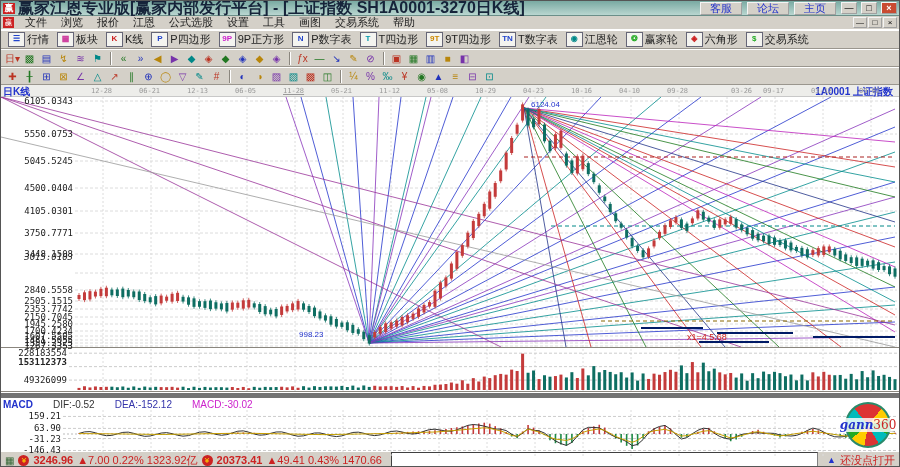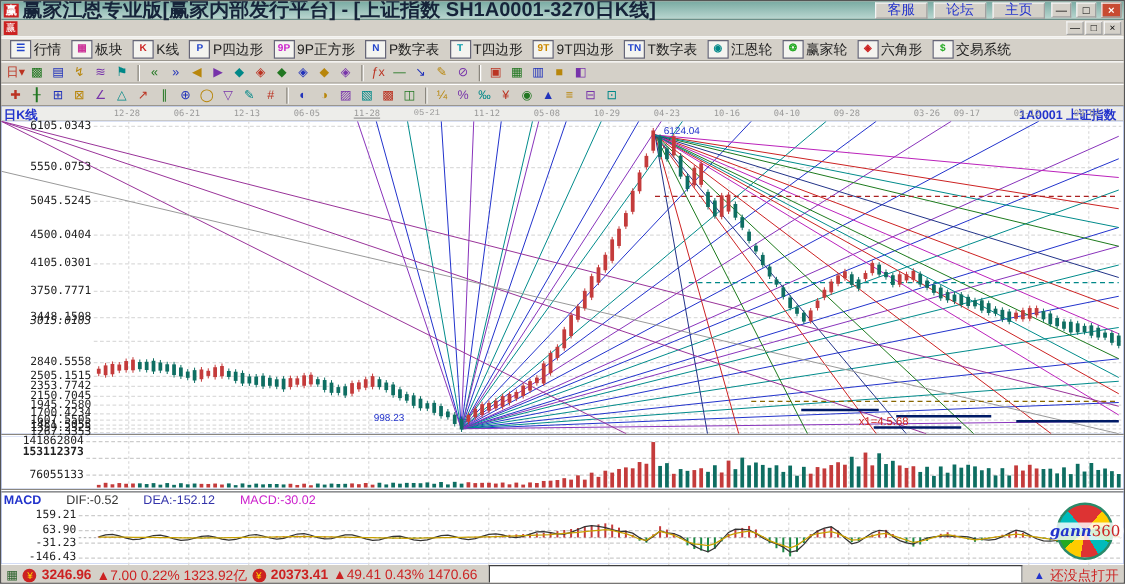--- a/index.html
+++ b/index.html
@@ -17,34 +17,34 @@
   .menu-logo{width:11px;height:11px;background:#c22;color:#fff;font-size:8px;line-height:11px;text-align:center;margin-right:4px}
   .menu-item{padding:0 7px;cursor:default}
   .menu-spacer{flex:1}
   .mdi-btn{width:14px;height:11px;border:1px outset #f4f4f4;background:#d4d0c8;font-size:8px;line-height:9px;text-align:center;padding:0;margin-left:1px;font-family:inherit}
   .toolbar{display:flex;align-items:center;background:#d4d0c8;border-top:1px solid #fff;border-bottom:1px solid #9a968e;box-sizing:border-box;padding:0 3px;white-space:nowrap}
   #tb1{height:19px}#tb2{height:18px}#tb3{height:18px}
   .t1btn{display:inline-flex;align-items:center;gap:2px;padding:0 4px;height:16px;cursor:default}
   .t1icon{min-width:13px;height:13px;border:1px solid #667;background:#f4f4f0;font-size:8px;line-height:12px;text-align:center;font-weight:bold;padding:0 1px}
   .ibtn{display:inline-block;width:17px;height:15px;font-size:10px;line-height:15px;text-align:center;cursor:default}
   .tsep{display:inline-block;width:1px;height:13px;background:#8a867e;box-shadow:1px 0 0 #fff;margin:0 4px}
-  .chartwrap{position:relative;background:#1d4ed8}
+  .chartwrap{position:relative;background:#701a75}
   .daterow{position:relative;height:12px;background:#ededea;border-bottom:1px solid #c8c8c8;box-sizing:border-box}
   .dlabel{position:absolute;top:2px;font-size:7px;color:#999;font-family:"DejaVu Sans Mono",monospace}
   .pane-label{position:absolute;left:2px;top:0;color:#2233cc;font-weight:bold;font-size:10px}
   .symbol-label{position:absolute;right:6px;top:0;color:#2233cc;font-weight:bold;font-size:10px}
   .main-pane{position:relative;height:250px;background:#fff}
   .plabel{position:absolute;left:0;width:72px;text-align:right;font-size:9px;color:#222;font-family:"DejaVu Sans Mono",monospace;line-height:9px}
   .lbl-peak{position:absolute;left:530px;top:3px;color:#2233cc;font-size:8px}
   .lbl-trough{position:absolute;left:298px;top:233px;color:#2233cc;font-size:8px}
   .lbl-x1{position:absolute;left:686px;top:235px;color:#cc2222;font-size:9px}
   .sep{height:2px;background:#d4d0c8;border-top:1px solid #8a867e;border-bottom:1px solid #fff;box-sizing:border-box}
   .vol-pane{position:relative;height:42px;background:#fff}
   .vlabel{position:absolute;left:0;width:66px;text-align:right;font-size:9px;color:#222;font-family:"DejaVu Sans Mono",monospace;line-height:9px}
-  .macd-pane{position:relative;height:58px;background:#fff;border-top:1px solid #737373;box-sizing:border-box}
+  .macd-pane{position:relative;height:58px;background:#fff;border-top:5px solid #737373;box-sizing:border-box}
   .macd-header{height:12px;display:flex;align-items:center;gap:20px;padding-left:2px;font-size:10px}
   .macd-title{color:#2233cc;font-weight:bold}
   .macd-dif{color:#333}.macd-dea{color:#3333aa}.macd-macd{color:#cc22cc}
   .macd-plot{position:relative;height:46px}
   .mlabel{position:absolute;left:0;width:60px;text-align:right;font-size:9px;color:#222;font-family:"DejaVu Sans Mono",monospace;line-height:9px}
   .gann-logo{position:absolute;right:8px;bottom:3px;width:46px;height:46px;border-radius:50%;
      background:conic-gradient(#d33 0 40deg,#fc0 40deg 75deg,#2a2 75deg 115deg,#0bb 115deg 150deg,#d33 150deg 190deg,#fc0 190deg 230deg,#2a2 230deg 270deg,#0bb 270deg 320deg,#d33 320deg 360deg);
      border:2px solid #2a8a6a;display:flex;align-items:center;justify-content:center;box-sizing:border-box;z-index:5}
   .gann-inner{background:rgba(255,255,255,.82);border-radius:9px;padding:0 3px;font-family:"DejaVu Serif",serif;font-size:12px;line-height:14px;white-space:nowrap}
   .gann-t1{color:#2233cc;font-style:italic;font-weight:bold}
@@ -67,20 +67,21 @@
   <button class="tb-btn">客服</button>
   <button class="tb-btn">论坛</button>
   <button class="tb-btn">主页</button>
   <button class="win-btn">—</button>
   <button class="win-btn">□</button>
   <button class="win-btn close">×</button>
 </div>
 
 <div class="menubar">
   <span class="menu-logo">赢</span>
+  <span id="menu-items"><span class="menu-item">文件</span><span class="menu-item">浏览</span><span class="menu-item">报价</span><span class="menu-item">江恩</span><span class="menu-item">公式选股</span><span class="menu-item">设置</span><span class="menu-item">工具</span><span class="menu-item">画图</span><span class="menu-item">交易系统</span><span class="menu-item">帮助</span></span>
   <span class="menu-spacer"></span>
   <button class="mdi-btn">—</button>
   <button class="mdi-btn">□</button>
   <button class="mdi-btn">×</button>
 </div>
 
 <div class="toolbar" id="tb1">
     <span class="t1btn">
       <span class="t1icon" style="color: rgb(34, 68, 204);">☰</span>
       <span>行情</span>
@@ -809,23 +810,23 @@
         <rect x="848.6879194630873" y="24.888195976142708" width="3" height="16.111804023857292" fill="#0e6e62"></rect>
         <rect x="854.1644295302013" y="30.281860471434214" width="3" height="10.718139528565784" fill="#0e6e62"></rect>
         <rect x="859.6409395973154" y="22.05440316955149" width="3" height="18.94559683044851" fill="#0e6e62"></rect>
         <rect x="865.1174496644296" y="28.227631595941627" width="3" height="12.772368404058373" fill="#0e6e62"></rect>
         <rect x="870.5939597315437" y="21.40547626249146" width="3" height="19.59452373750854" fill="#0e6e62"></rect>
         <rect x="876.0704697986578" y="26.98146446741779" width="3" height="14.01853553258221" fill="#0e6e62"></rect>
         <rect x="881.5469798657718" y="25.805527215308672" width="3" height="15.19447278469133" fill="#0e6e62"></rect>
         <rect x="887.0234899328859" y="27.916438400004548" width="3" height="13.083561599995452" fill="#0e6e62"></rect>
         <rect x="892.5" y="30.213930169453327" width="3" height="10.786069830546674" fill="#0e6e62"></rect>
       </svg>
-  <span class="vlabel" style="top: 0.2px;">141862804</span>
+  <span class="vlabel" style="top: 0.2px;">228183554</span>
       <span class="vlabel" style="top: 9px; font-weight: bold;">153112373</span>
-      <span class="vlabel" style="top: 27.08px;">76055133</span>
+      <span class="vlabel" style="top: 27.08px;">49326099</span>
     </div>
 
   <div class="sep"></div>
 
   <div class="macd-pane">
     <div class="macd-header">
       <span class="macd-title">MACD</span>
       <span class="macd-dif">DIF:-0.52</span>
       <span class="macd-dea">DEA:-152.12</span>
       <span class="macd-macd">MACD:-30.02</span>

